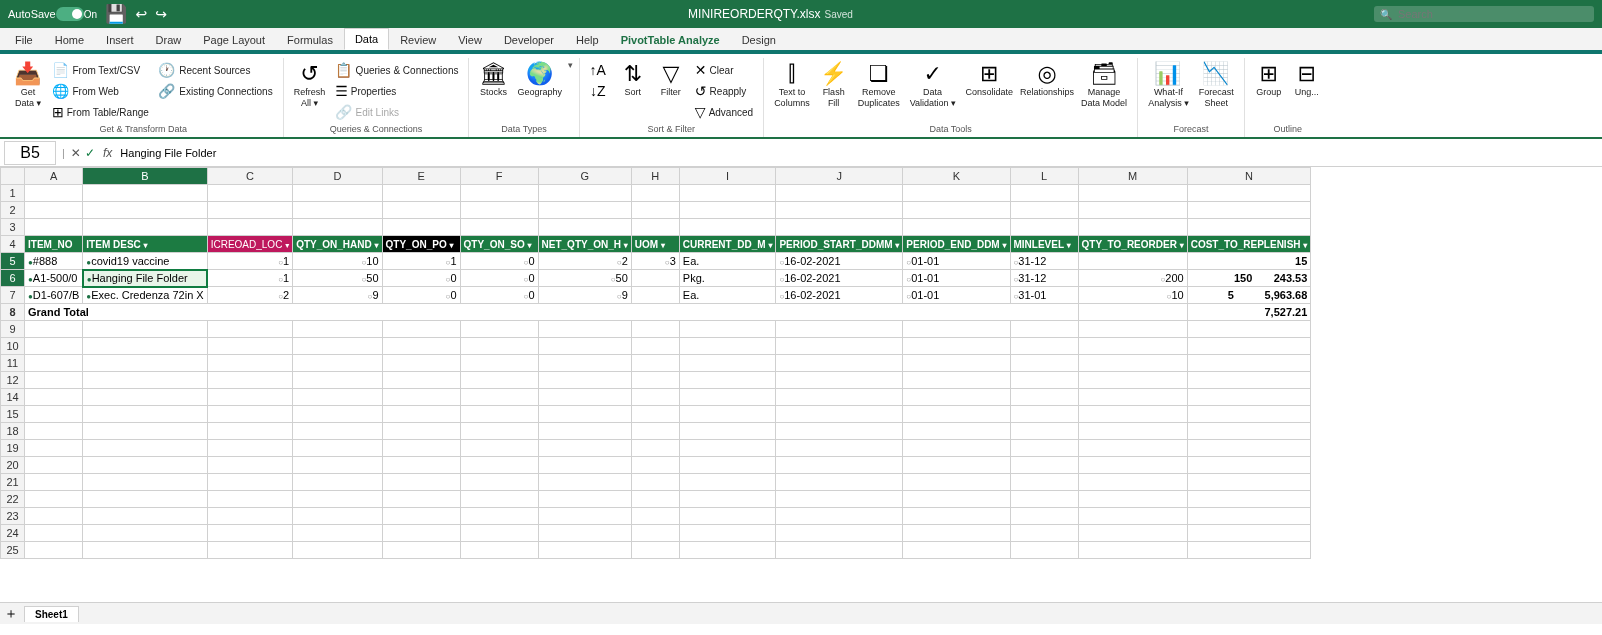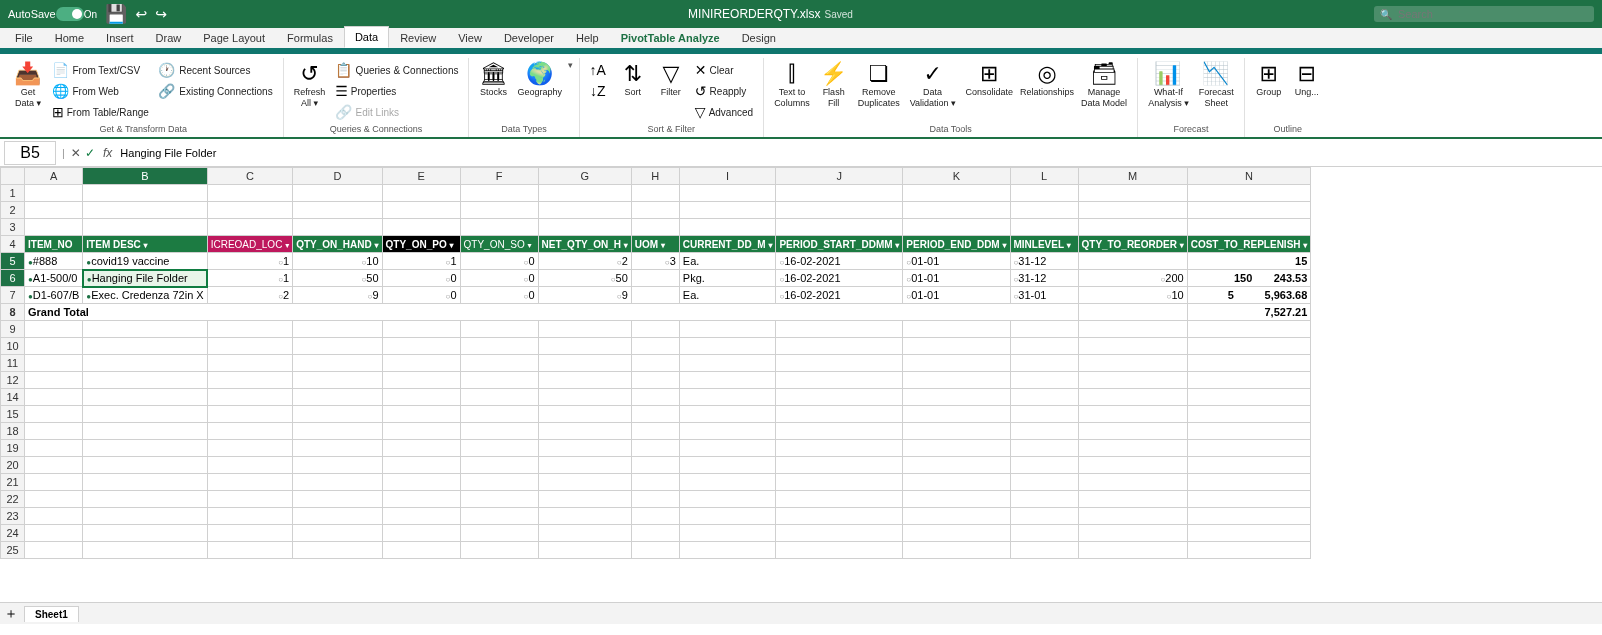--- a/index.html
+++ b/index.html
@@ -21,21 +21,21 @@
     .autosave { display: flex; align-items: center; font-size: 11px; }
     .toggle { background: #4caf82; border-radius: 8px; width: 28px; height: 14px; display: inline-block; position: relative; }
     .toggle::after { content: ''; position: absolute; right: 2px; top: 2px; width: 10px; height: 10px; background: #fff; border-radius: 50%; }
     .search-bar { background: rgba(255,255,255,0.2); border: none; border-radius: 3px; color: #fff; padding: 2px 24px 2px 24px; font-size: 11px; width: 220px; outline: none; }
     .search-wrap { position: relative; display: flex; align-items: center; }
     .search-icon-s { position: absolute; left: 6px; color: #fff; font-size: 10px; }
 
     
     .ribbon-tabs {
       background: #f3f3f3;
-      border-bottom: 6px solid #0f766e;
+      border-bottom: 4px solid #0f766e;
       display: flex;
       align-items: flex-end;
       height: 26px;
       padding-left: 4px;
     }
     .ribbon-tab {
       padding: 4px 10px;
       font-size: 11px;
       cursor: pointer;
       color: #333;
@@ -490,21 +490,21 @@
           <td></td>
         </tr>
 
         <tr>
           <td class="row-header">4</td>
           <td style="background:#1c7b42;color:#fff;font-size:10px;font-weight:600;">ITEM_NO</td>
           <td style="background:#1c7b42;color:#fff;font-size:10px;font-weight:600;">ITEM DESC <span style="font-size:8px;">▾</span></td>
           <td style="background:#be185d;color:#fff;font-size:10px;font-weight:400;">ICREOAD_LOC <span style="font-size:8px;">▾</span></td>
           <td style="background:#1c7b42;color:#fff;font-size:10px;font-weight:600;">QTY_ON_HAND <span style="font-size:8px;">▾</span></td>
           <td style="background:#000000;color:#fff;font-size:10px;font-weight:600;">QTY_ON_PO <span style="font-size:8px;">▾</span></td>
-          <td style="background:#1c7b42;color:#fff;font-size:10px;font-weight:400;">QTY_ON_SO <span style="font-size:8px;">▾</span></td>
+          <td style="background:#1c7b42;color:#fff;font-size:10px;font-weight:700;">QTY_ON_SO <span style="font-size:8px;">▾</span></td>
           <td style="background:#1c7b42;color:#fff;font-size:10px;font-weight:600;">NET_QTY_ON_H <span style="font-size:8px;">▾</span></td>
           <td style="background:#1c7b42;color:#fff;font-size:10px;font-weight:600;">UOM <span style="font-size:8px;">▾</span></td>
           <td style="background:#1c7b42;color:#fff;font-size:10px;font-weight:600;">CURRENT_DD_M <span style="font-size:8px;">▾</span></td>
           <td style="background:#1c7b42;color:#fff;font-size:10px;font-weight:600;">PERIOD_START_DDMM <span style="font-size:8px;">▾</span></td>
           <td style="background:#1c7b42;color:#fff;font-size:10px;font-weight:600;">PERIOD_END_DDM <span style="font-size:8px;">▾</span></td>
           <td style="background:#1c7b42;color:#fff;font-size:10px;font-weight:600;">MINLEVEL <span style="font-size:8px;">▾</span></td>
           <td style="background:#1c7b42;color:#fff;font-size:10px;font-weight:600;">QTY_TO_REORDER <span style="font-size:8px;">▾</span></td>
           <td style="background:#1c7b42;color:#fff;font-size:10px;font-weight:600;">COST_TO_REPLENISH <span style="font-size:8px;">▾</span></td>
         </tr>
 

